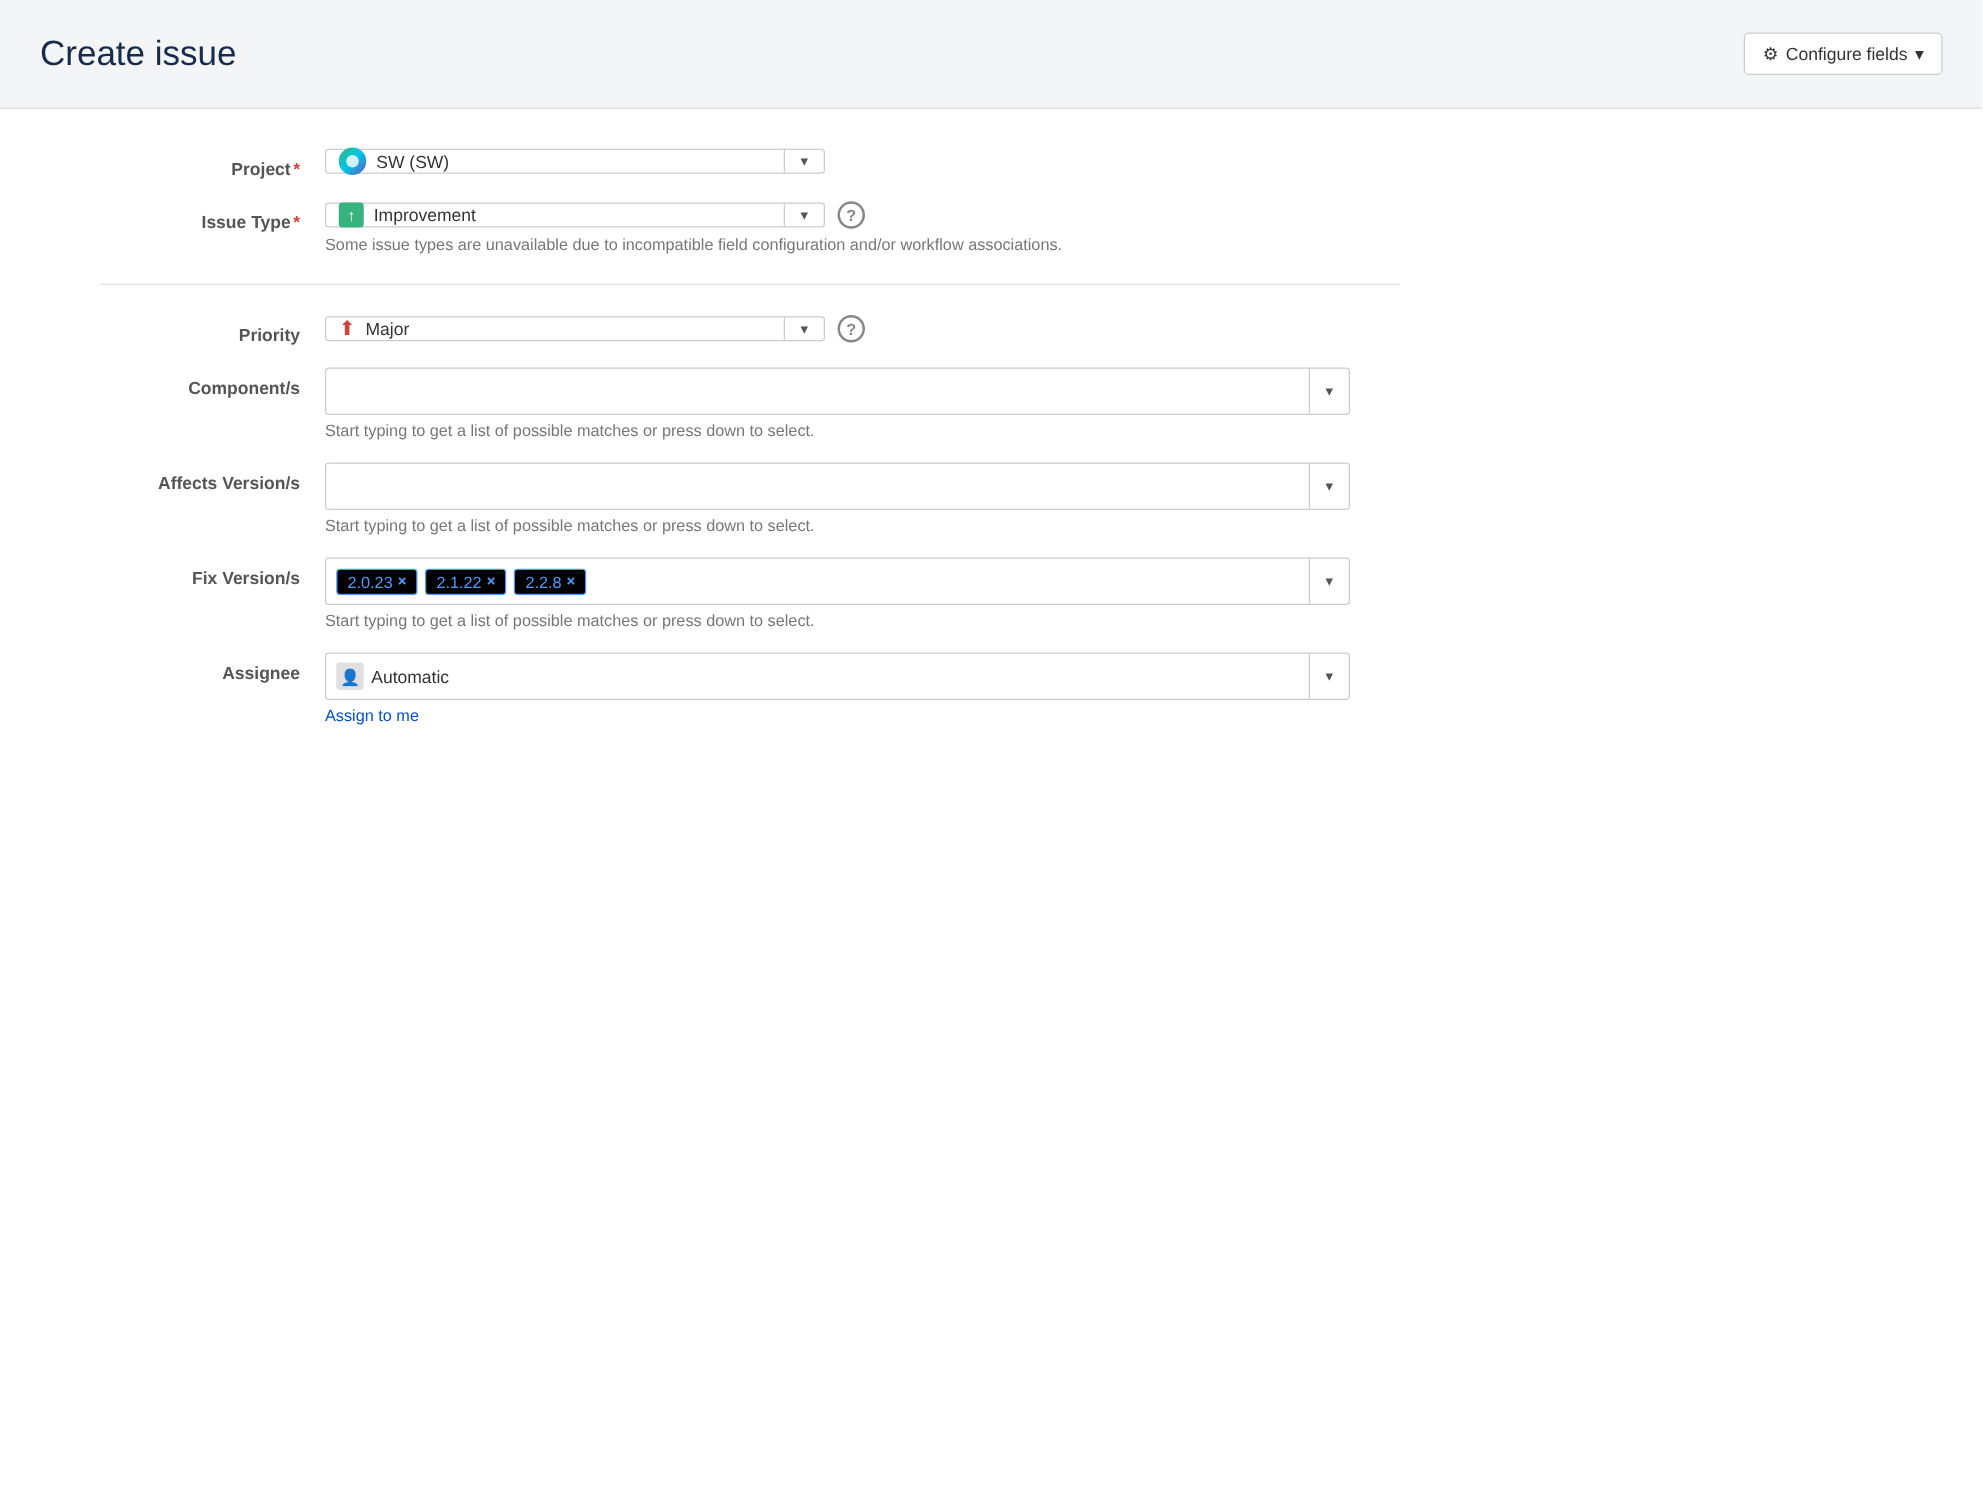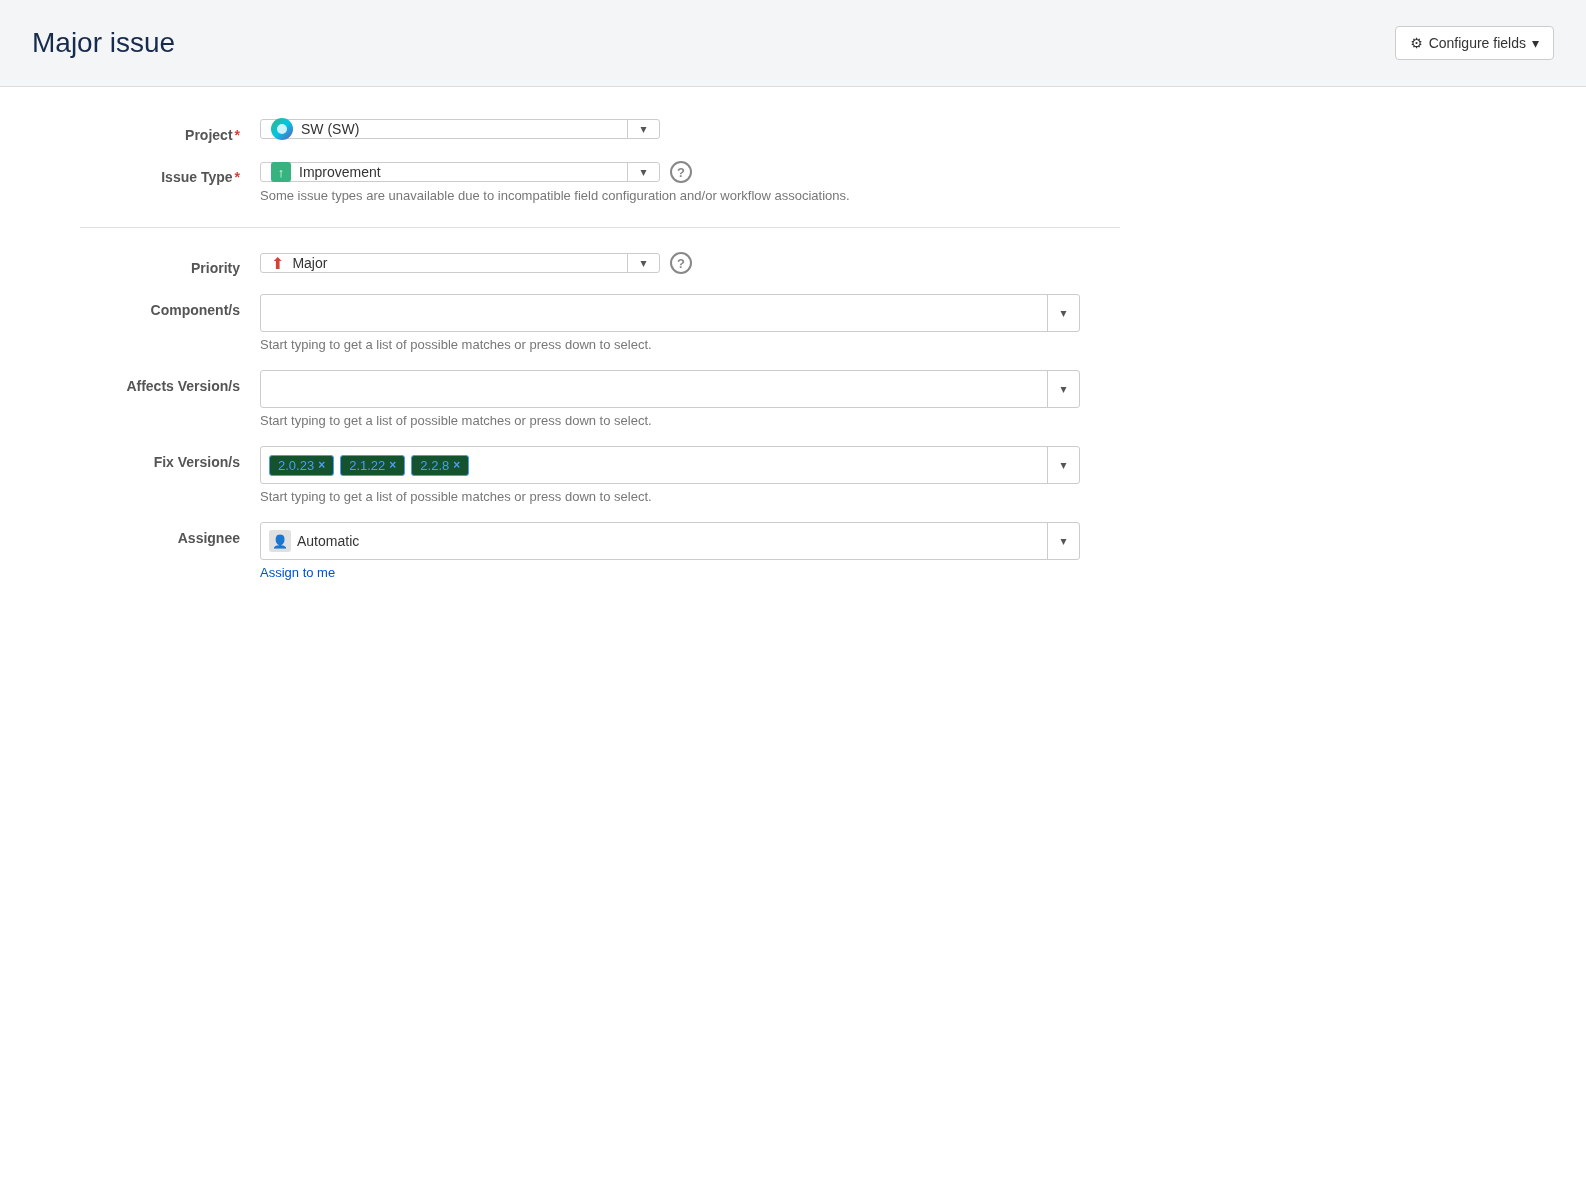--- a/index.html
+++ b/index.html
@@ -232,21 +232,21 @@
       flex-wrap: wrap;
     }
 
     .tag {
       display: inline-flex;
       align-items: center;
       gap: 4px;
       padding: 2px 8px;
       border: 1px solid #4c9aff;
       border-radius: 3px;
-      background: #14532d;
+      background: #000000;
       color: #4c9aff;
       font-size: 13px;
     }
 
     .tag-remove {
       cursor: pointer;
       font-size: 12px;
       color: #4c9aff;
       font-weight: bold;
     }
@@ -281,21 +281,21 @@
       cursor: pointer;
       text-decoration: none;
       margin-top: 5px;
       display: inline-block;
     }
   </style>
 </head>
 <body>
 
 <div class="header">
-  <h1 class="header-title">Major issue</h1>
+  <h1 class="header-title">Create issue</h1>
   <button class="configure-fields-btn">
     <span>⚙</span>
     <span>Configure fields</span>
     <span>▾</span>
   </button>
 </div>
 
 <div class="form-container">
 
   <div class="form-row">

